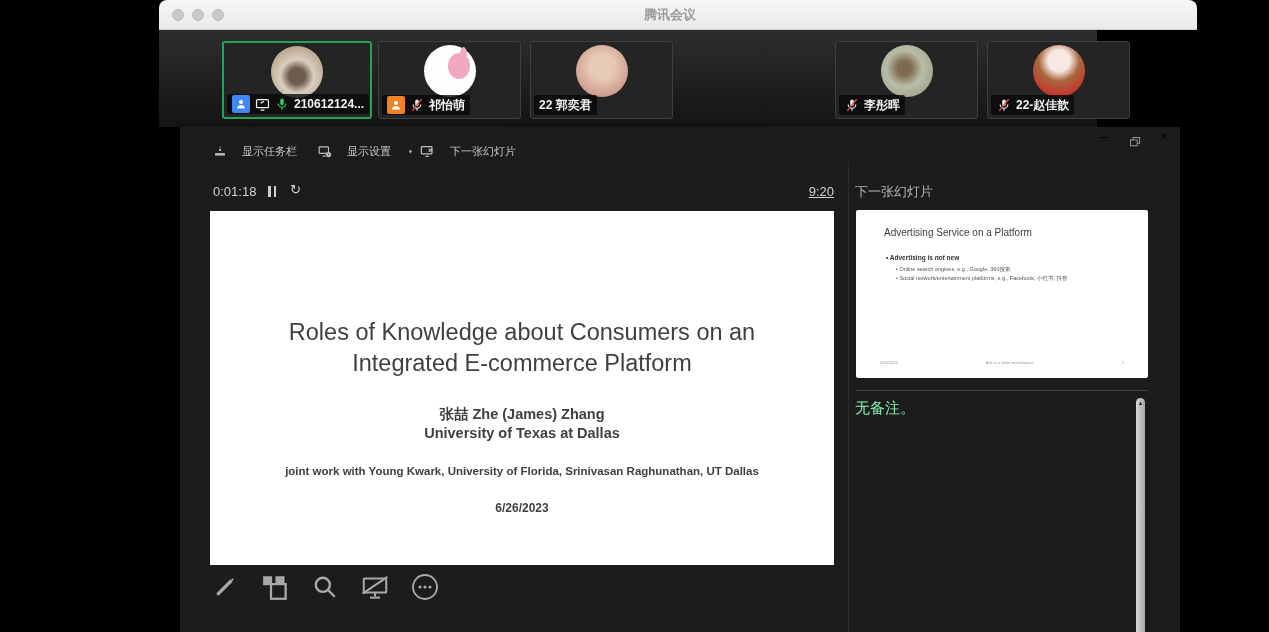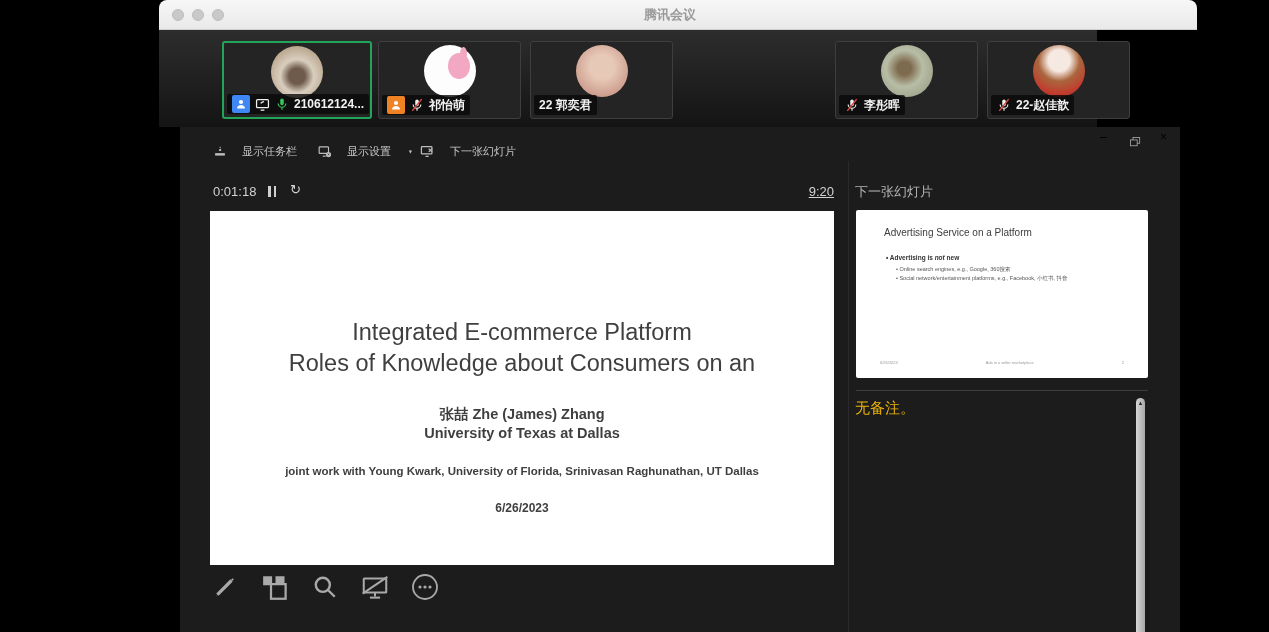--- a/index.html
+++ b/index.html
@@ -84,21 +84,21 @@
   .pv-b1 { position:absolute; left:30px; top:44px; font-size:13px; transform:scale(.5);
            transform-origin:0 0; width:200%; color:#333; font-weight:700; }
   .pv-s1 { position:absolute; left:40px; top:55px; font-size:11px; transform:scale(.5);
            transform-origin:0 0; width:200%; color:#555; }
   .pv-s2 { position:absolute; left:40px; top:64px; font-size:11px; transform:scale(.5);
            transform-origin:0 0; width:200%; color:#555; }
   .pv-footer { position:absolute; left:24px; top:150px; width:488px; display:flex;
                justify-content:space-between; font-size:8px; transform:scale(.5);
                transform-origin:0 0; color:#9a9a9a; }
   .hdivider { position:absolute; left:676px; top:263px; width:292px; height:1px; background:#3d3d3d; }
-  .notes { position:absolute; left:675px; top:272px; font-size:15px; color:#eab308; }
+  .notes { position:absolute; left:675px; top:272px; font-size:15px; color:#86efac; }
   .scrollbar { position:absolute; left:956px; top:271px; width:9px; height:234px;
                background:linear-gradient(90deg,#d6d6d6,#a8a8a8); border-radius:5px 5px 0 0; }
   .scrollbar .up { position:absolute; left:0; top:2px; width:100%; text-align:center;
                    font-size:6px; color:#2b2b2b; }
 
   .cursor { position:absolute; left:546px; top:129px; }
 </style>
 </head>
 <body>
 
@@ -254,22 +254,22 @@
       <span class="pausebtn">
           <i></i>
           <i></i>
         </span>
       <span class="restartbtn">↻</span>
       <span class="clock">9:20</span>
     </div>
 
     <div class="slide">
       <div class="sl-title">
+        <div>Roles of Knowledge about Consumers on an</div>
         <div>Integrated E-commerce Platform</div>
-        <div>Roles of Knowledge about Consumers on an</div>
       </div>
       <div class="sl-author">张喆 Zhe (James) Zhang</div>
       <div class="sl-affil">University of Texas at Dallas</div>
       <div class="sl-collab">joint work with Young Kwark, University of Florida, Srinivasan Raghunathan, UT Dallas</div>
       <div class="sl-date">6/26/2023</div>
     </div>
 
     <div class="tools">
       <span class="toolbtn">
         <svg width="26" height="26" viewBox="0 0 24 24">

